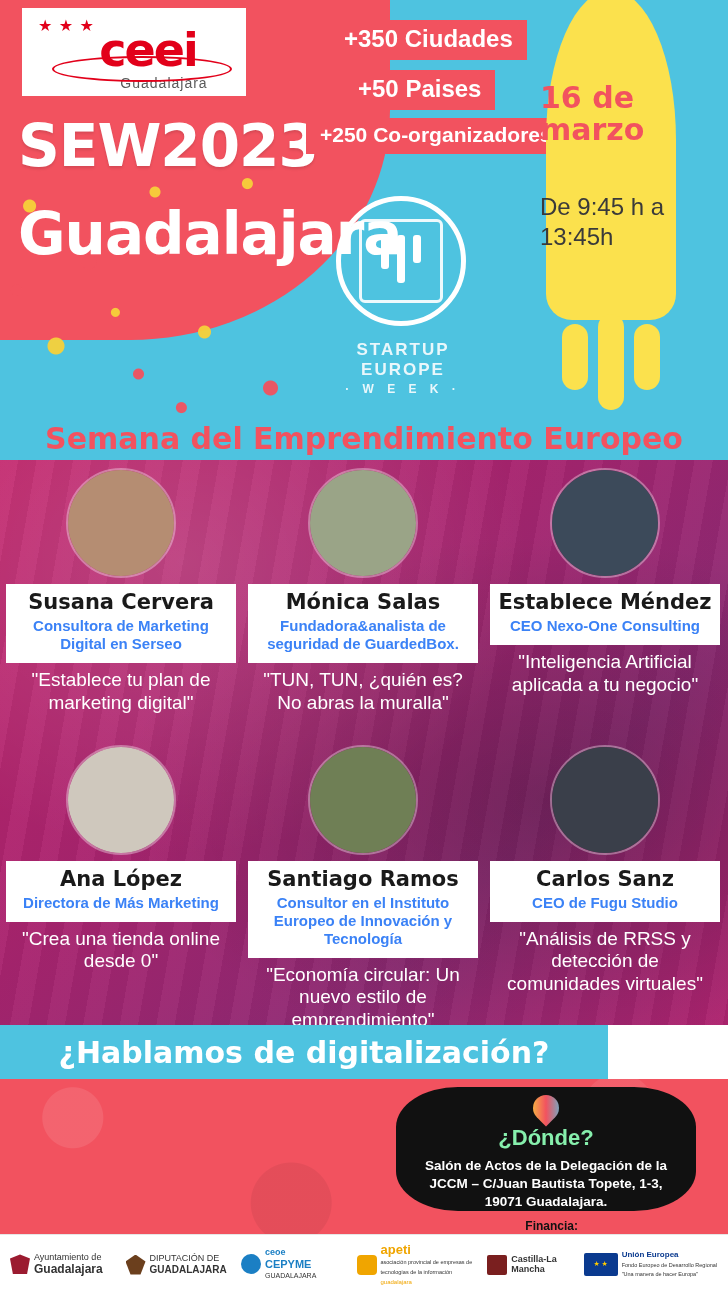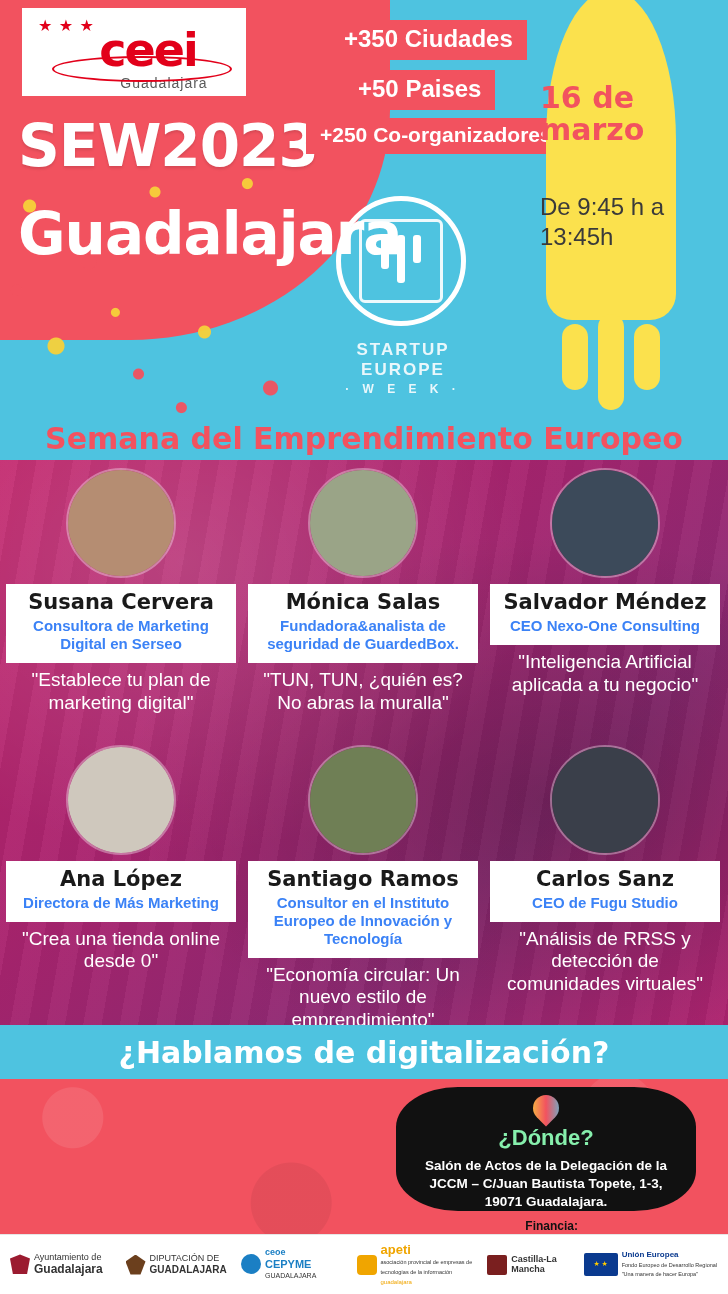--- a/index.html
+++ b/index.html
@@ -147,21 +147,21 @@
   }
   .sp-name { font-family:"DejaVu Sans", sans-serif; font-weight: bold; font-size: 21px; color: #1a1a1a; }
   .sp-role { font-size: 15px; color: #3b82f6; line-height: 1.2; margin-top: 3px; font-weight: bold; }
   .sp-talk {
     text-align: center; color: #fff; font-size: 19px; line-height: 1.2;
     margin: 6px 8px 0 8px;
   }
 
   
   .cta-band {
-    width: 728px; height: 54px; background: #4ec3e0;
+    width: 608px; height: 54px; background: #4ec3e0;
     display:flex; align-items:center; justify-content:center;
   }
   .cta-band span {
     font-family:"DejaVu Sans", sans-serif; font-weight: bold;
     font-size: 30px; color:#fff;
   }
   .info {
     position: relative; width: 728px; height: 155px;
     background: #f2525f; overflow:hidden;
   }
@@ -274,21 +274,21 @@
           <div class="sp-name">Mónica Salas</div>
           <div class="sp-role">Fundadora&amp;analista de seguridad de GuardedBox.</div>
         </div>
         <div class="sp-talk">"TUN, TUN, ¿quién es? No abras la muralla"</div>
       </div>
       <div class="card">
         <div class="photo">
             <div style="background:#3c4a5a"></div>
           </div>
         <div class="namebox">
-          <div class="sp-name">Salvador Méndez</div>
+          <div class="sp-name">Establece Méndez</div>
           <div class="sp-role">CEO Nexo-One Consulting</div>
         </div>
         <div class="sp-talk">"Inteligencia Artificial aplicada a tu negocio"</div>
       </div>
     </div>
 
     <div class="row" style="margin-top:22px">
       <div class="card">
         <div class="photo">
             <div style="background:#cfc8bd"></div>

